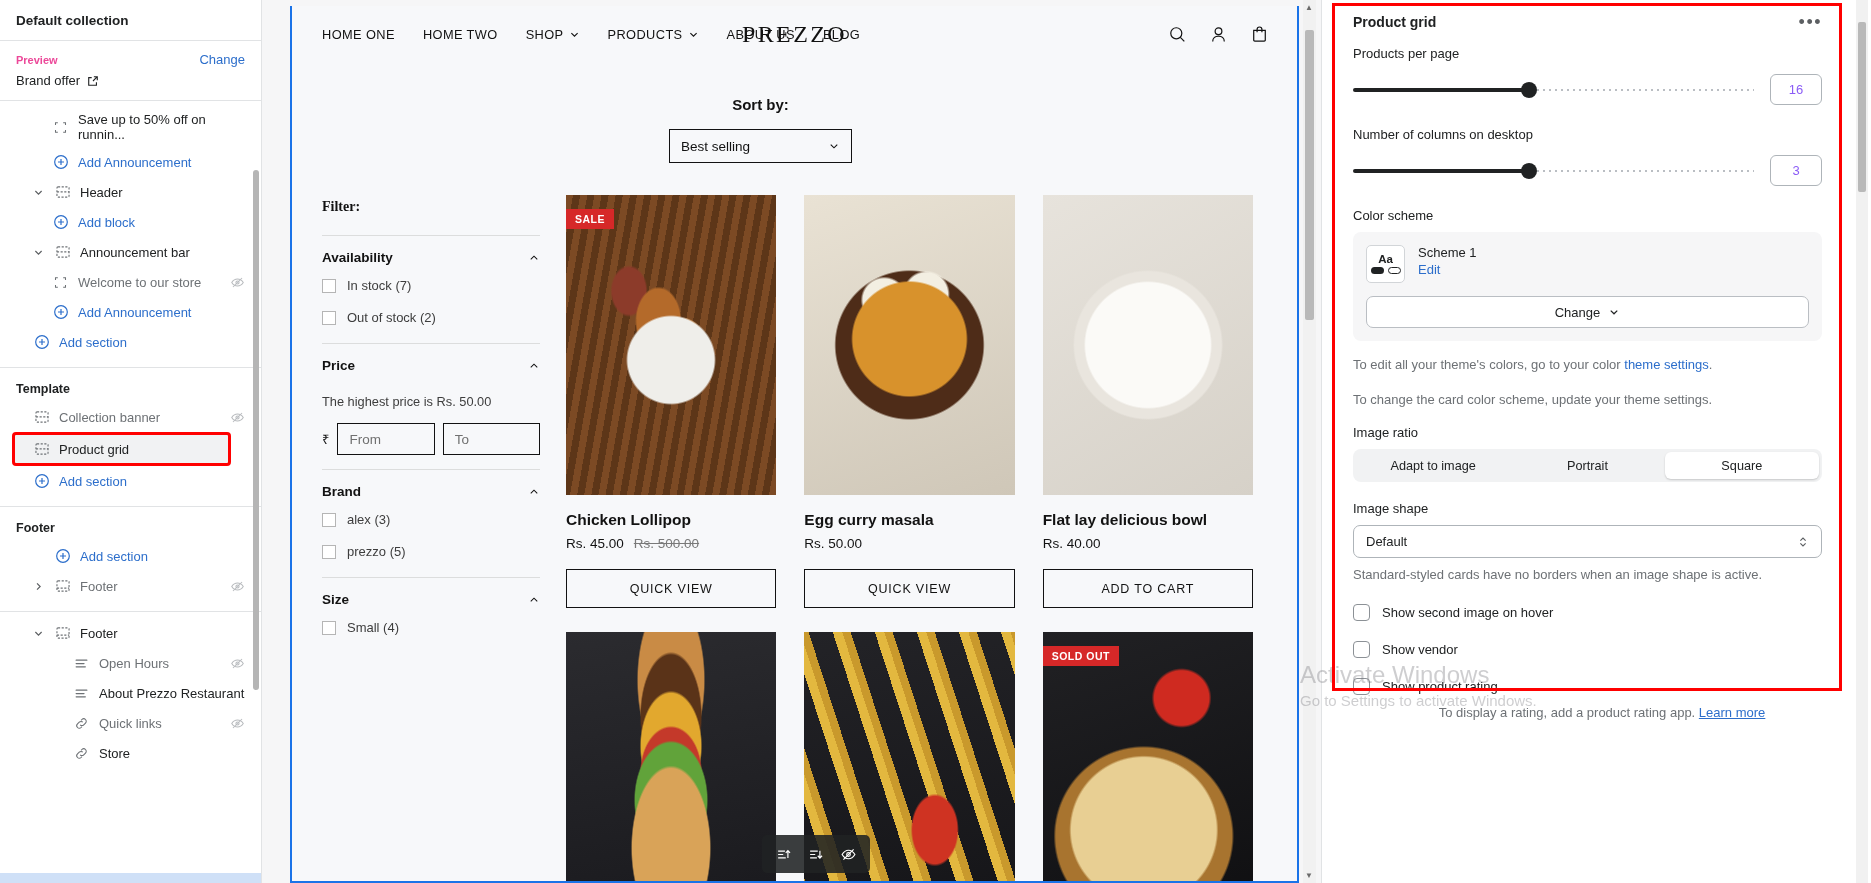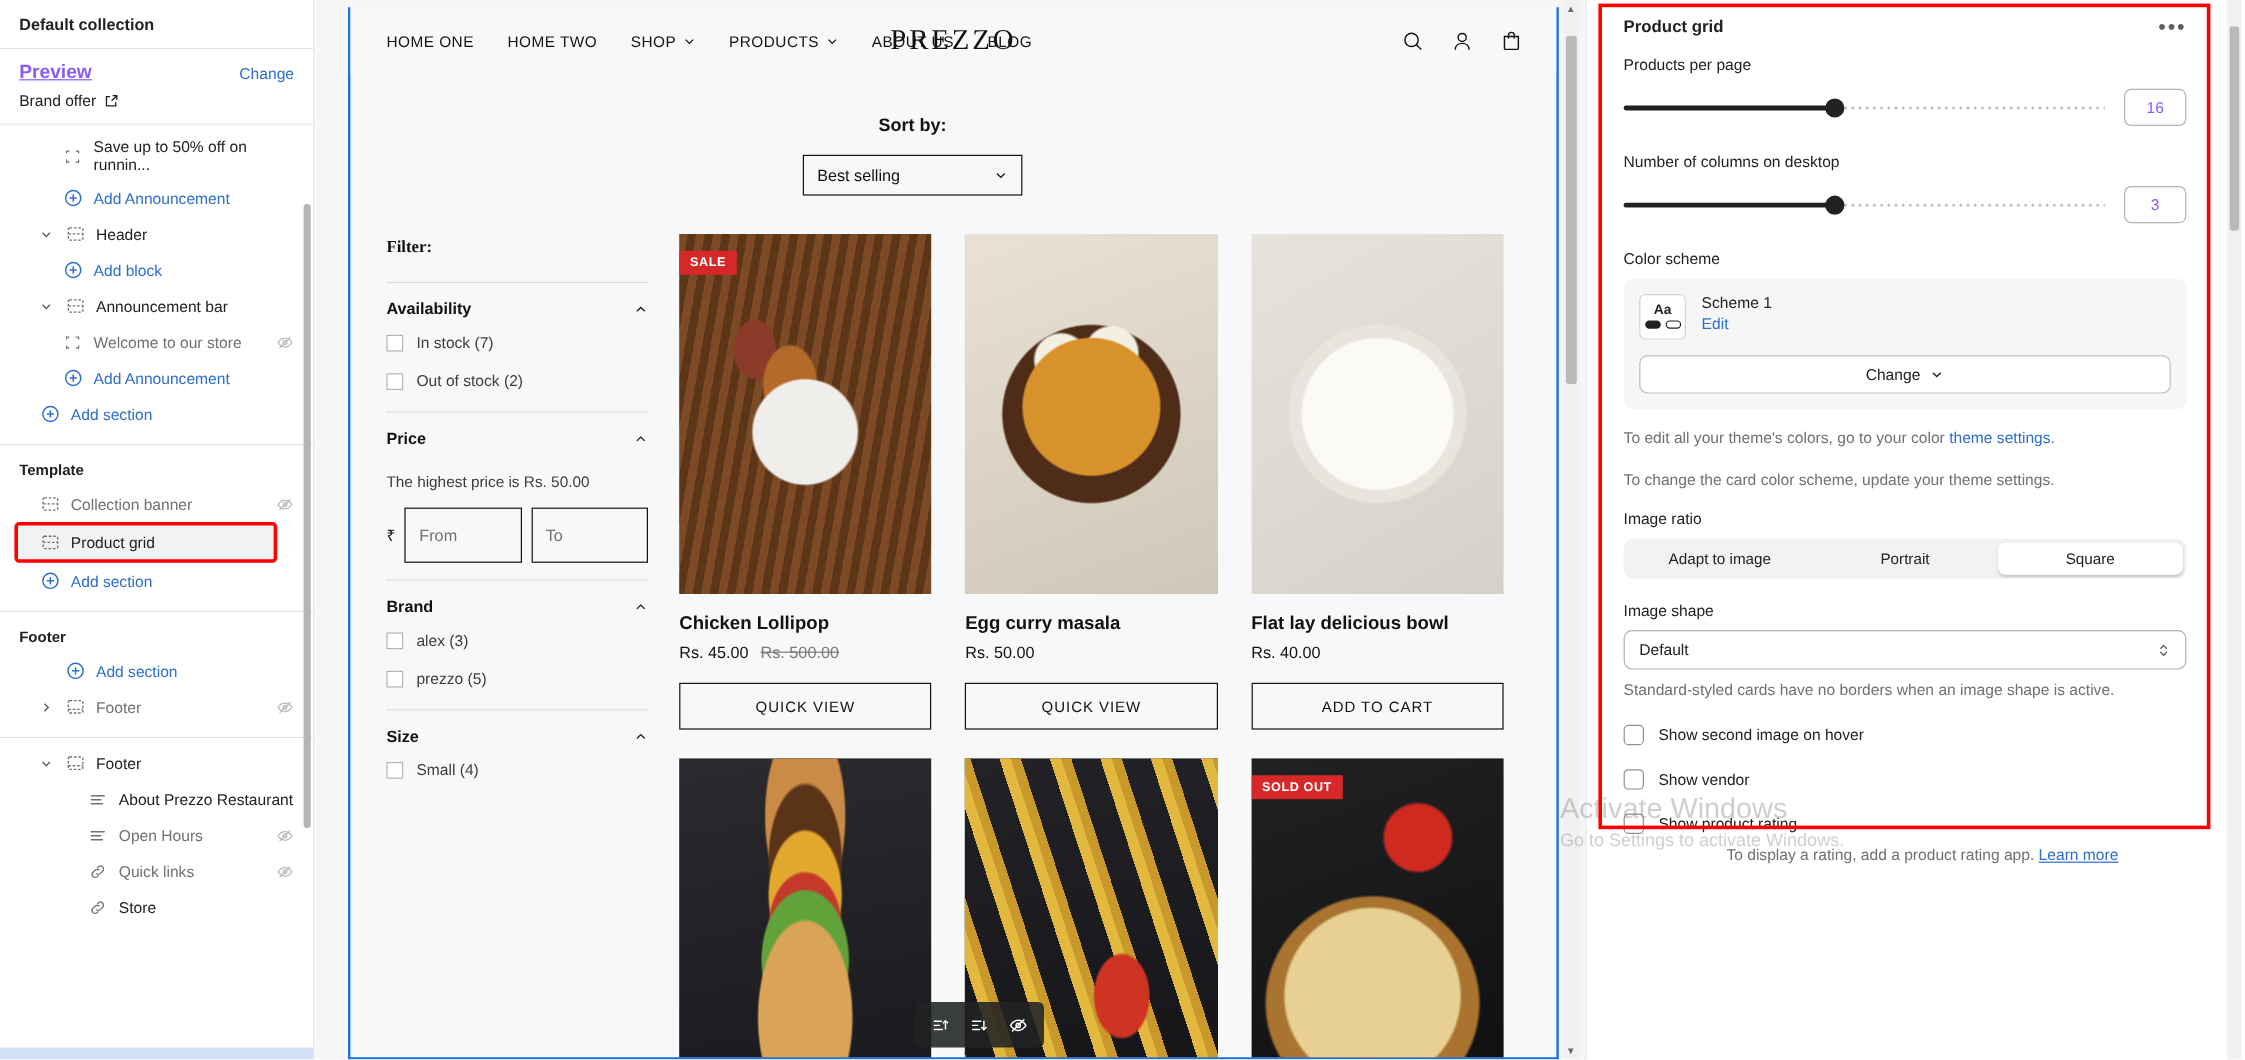--- a/index.html
+++ b/index.html
@@ -21,21 +21,21 @@
     padding: 13px 16px 12px 16px;
     border-bottom: 1px solid #e1e3e5;
   }
   .sb-preview {
     padding: 11px 16px 12px 16px;
     border-bottom: 1px solid #e1e3e5;
   }
   .sb-prev-row {
     display: flex; justify-content: space-between; align-items: center;
   }
-  .sb-prev-label { font-size: 16px; font-weight: bold; color: #8b5cf6; text-decoration: underline; }
+  .sb-prev-label { font-size: 11px; font-weight: bold; color: #ec4899; }
   .sb-change { font-size: 13px; color: #2c6ecb; cursor: pointer; }
   .sb-prev-val {
     font-size: 13px; color: #202223; margin-top: 6px;
     display: flex; align-items: center; gap: 7px;
   }
   .sb-group { border-bottom: 1px solid #e1e3e5; padding: 6px 0 10px 0; }
   .sb-group.nb { border-bottom: none; }
   .sb-head {
     font-size: 12.5px; font-weight: bold; color: #202223;
     padding: 8px 16px 6px 16px;
@@ -120,21 +120,21 @@
     font-size: 13px; color: #3d3d3d; padding: 9px 0 8px 0; cursor: pointer;
   }
   .cb {
     width: 14px; height: 14px; border: 1px solid #b5b5b5;
     background: #fff; flex: 0 0 14px;
   }
   .f-note { font-size: 12.8px; color: #3d3d3d; padding: 17px 0 14px 0; }
   .pricerow { display: flex; align-items: center; gap: 8px; padding-bottom: 4px;}
   .rupee { font-size: 13px; color: #121212; }
   .pinput {
-    flex: 1; height: 46px; border: 1px solid #121212; background: #f7f8fa;
+    flex: 1; height: 32px; border: 1px solid #121212; background: #f7f8fa;
     display: flex; align-items: center; padding: 0 11px;
     font-size: 13.5px; color: #707070;
   }
   .grid {
     flex: 1; display: grid; grid-template-columns: repeat(3, 1fr);
     gap: 24px 28px; padding: 18px 44px 0 0;
   }
   .card { position: relative; }
   .cimg {
     width: 100%; height: 300px; position: relative; overflow: hidden;
@@ -527,44 +527,44 @@
             </svg>
           </span>
           <span class="ico">
             <svg width="16" height="16" viewBox="0 0 18 18" fill="none" stroke="#6d7175" stroke-width="1.25" stroke-dasharray="2.4 1.7">
               <rect x="2.2" y="3.2" width="13.6" height="11.6" rx="1.2"></rect>
               <path d="M2.2 11.4h13.6"></path>
             </svg>
           </span>
           <span>Footer</span>
         </div>
-        <div class="sb-row ind2">
-          <span class="caret sp"></span>
-          <span class="ico">
-            <svg width="15" height="15" viewBox="0 0 18 18" fill="none" stroke="#6d7175" stroke-width="1.5" stroke-linecap="round">
-              <path d="M2.6 5h12.8M2.6 9h9.4M2.6 13h11"></path>
-            </svg>
-          </span>
-          <span>About Prezzo Restaurant</span>
-        </div>
         <div class="sb-row ind2 muted">
           <span class="caret sp"></span>
           <span class="ico">
             <svg width="15" height="15" viewBox="0 0 18 18" fill="none" stroke="#6d7175" stroke-width="1.5" stroke-linecap="round">
               <path d="M2.6 5h12.8M2.6 9h9.4M2.6 13h11"></path>
             </svg>
           </span>
           <span>Open Hours</span>
           <span class="eye">
             <svg width="15" height="15" viewBox="0 0 18 18" fill="none" stroke="#8c9196" stroke-width="1.25">
               <path d="M2.1 9S4.8 4.8 9 4.8 15.9 9 15.9 9 13.2 13.2 9 13.2 2.1 9 2.1 9z"></path>
               <circle cx="9" cy="9" r="1.9"></circle>
               <path d="M3.6 14.4L14.4 3.6"></path>
             </svg>
           </span>
+        </div>
+        <div class="sb-row ind2">
+          <span class="caret sp"></span>
+          <span class="ico">
+            <svg width="15" height="15" viewBox="0 0 18 18" fill="none" stroke="#6d7175" stroke-width="1.5" stroke-linecap="round">
+              <path d="M2.6 5h12.8M2.6 9h9.4M2.6 13h11"></path>
+            </svg>
+          </span>
+          <span>About Prezzo Restaurant</span>
         </div>
         <div class="sb-row ind2 muted">
           <span class="caret sp"></span>
           <span class="ico">
             <svg width="15" height="15" viewBox="0 0 18 18" fill="none" stroke="#6d7175" stroke-width="1.25">
               <path d="M7.4 10.6a3 3 0 004.3 0l2.1-2.1a3 3 0 10-4.3-4.3L8.4 5.3"></path>
               <path d="M10.6 7.4a3 3 0 00-4.3 0L4.2 9.5a3 3 0 104.3 4.3l1.1-1.1"></path>
             </svg>
           </span>
           <span>Quick links</span>

